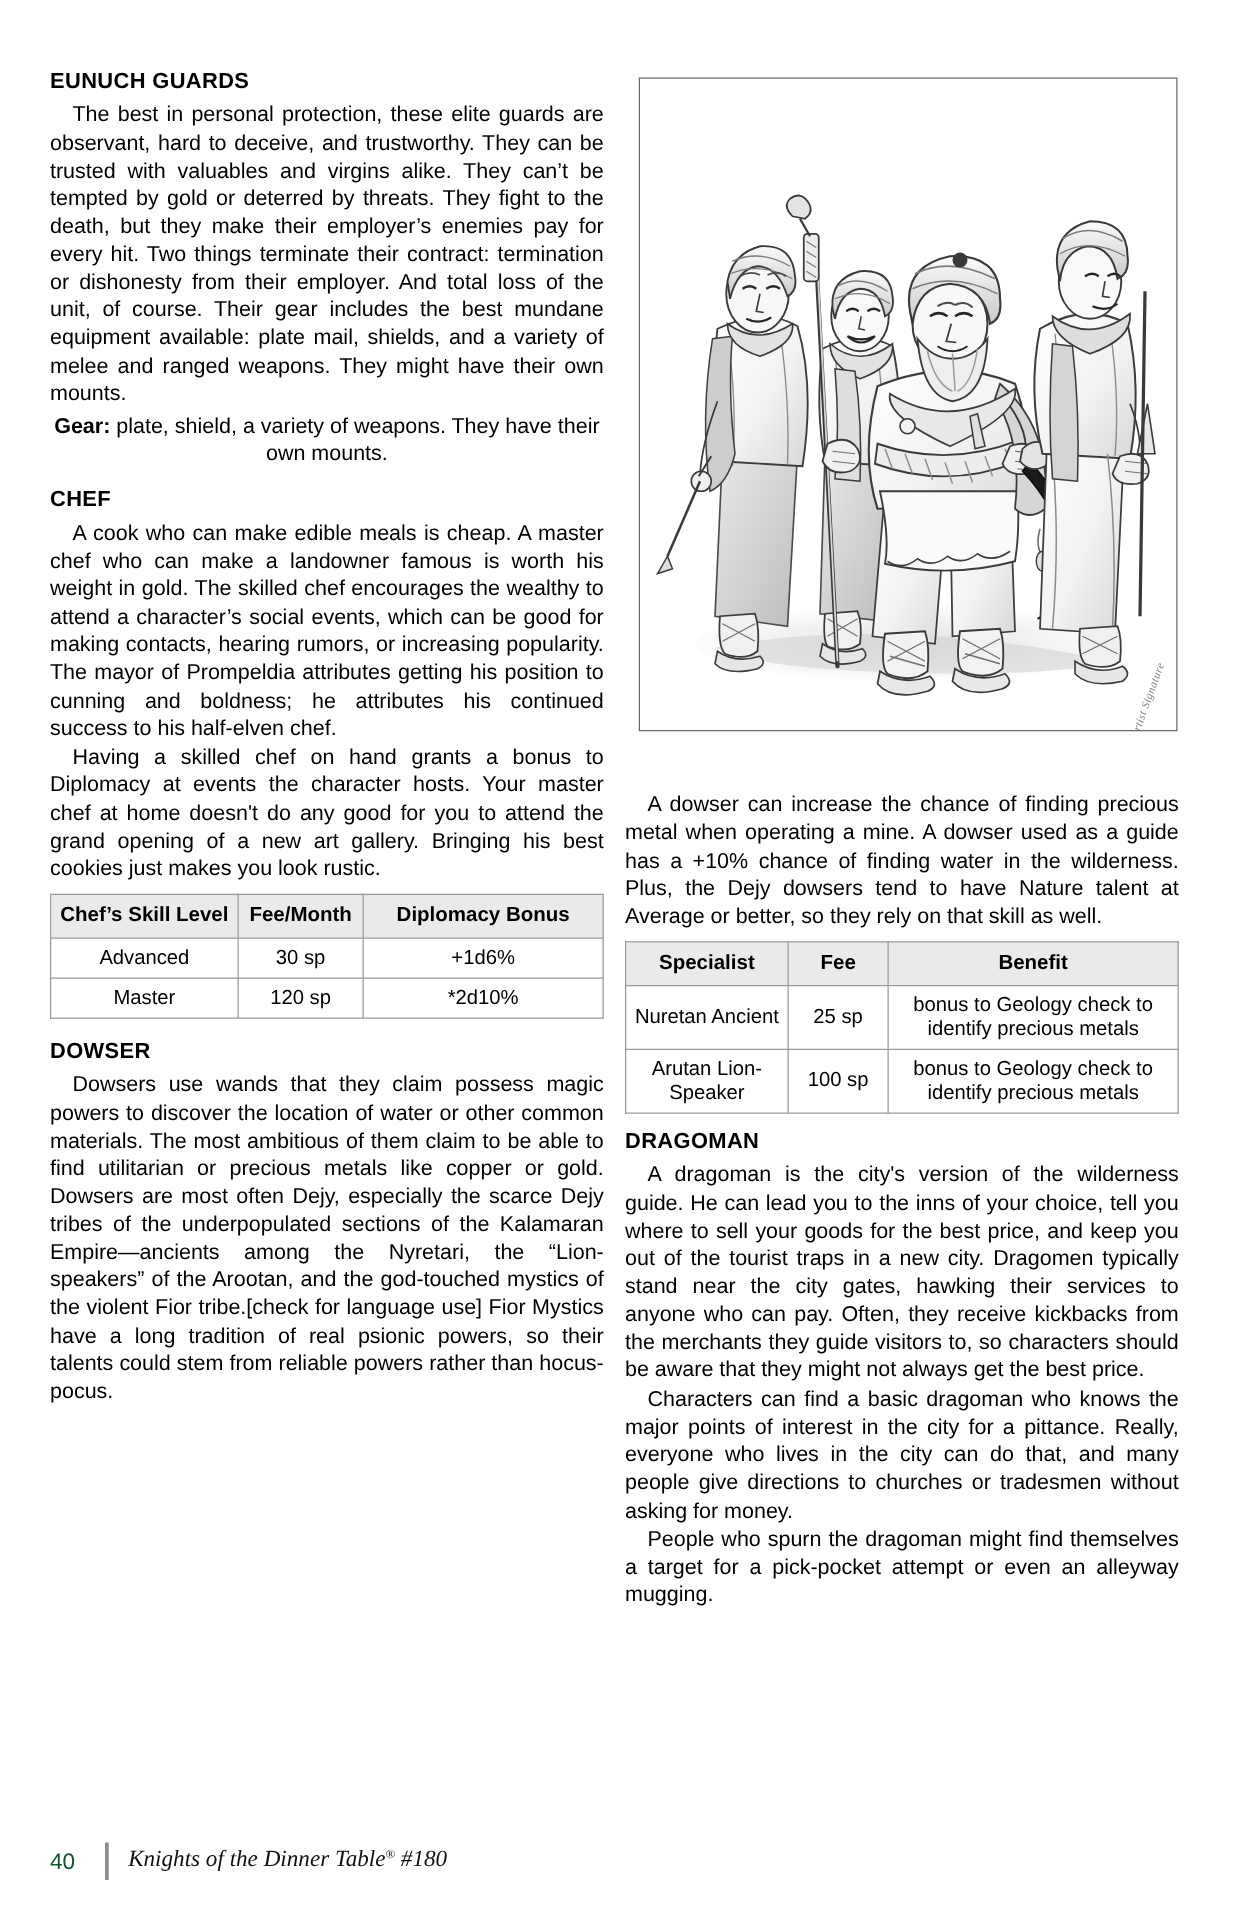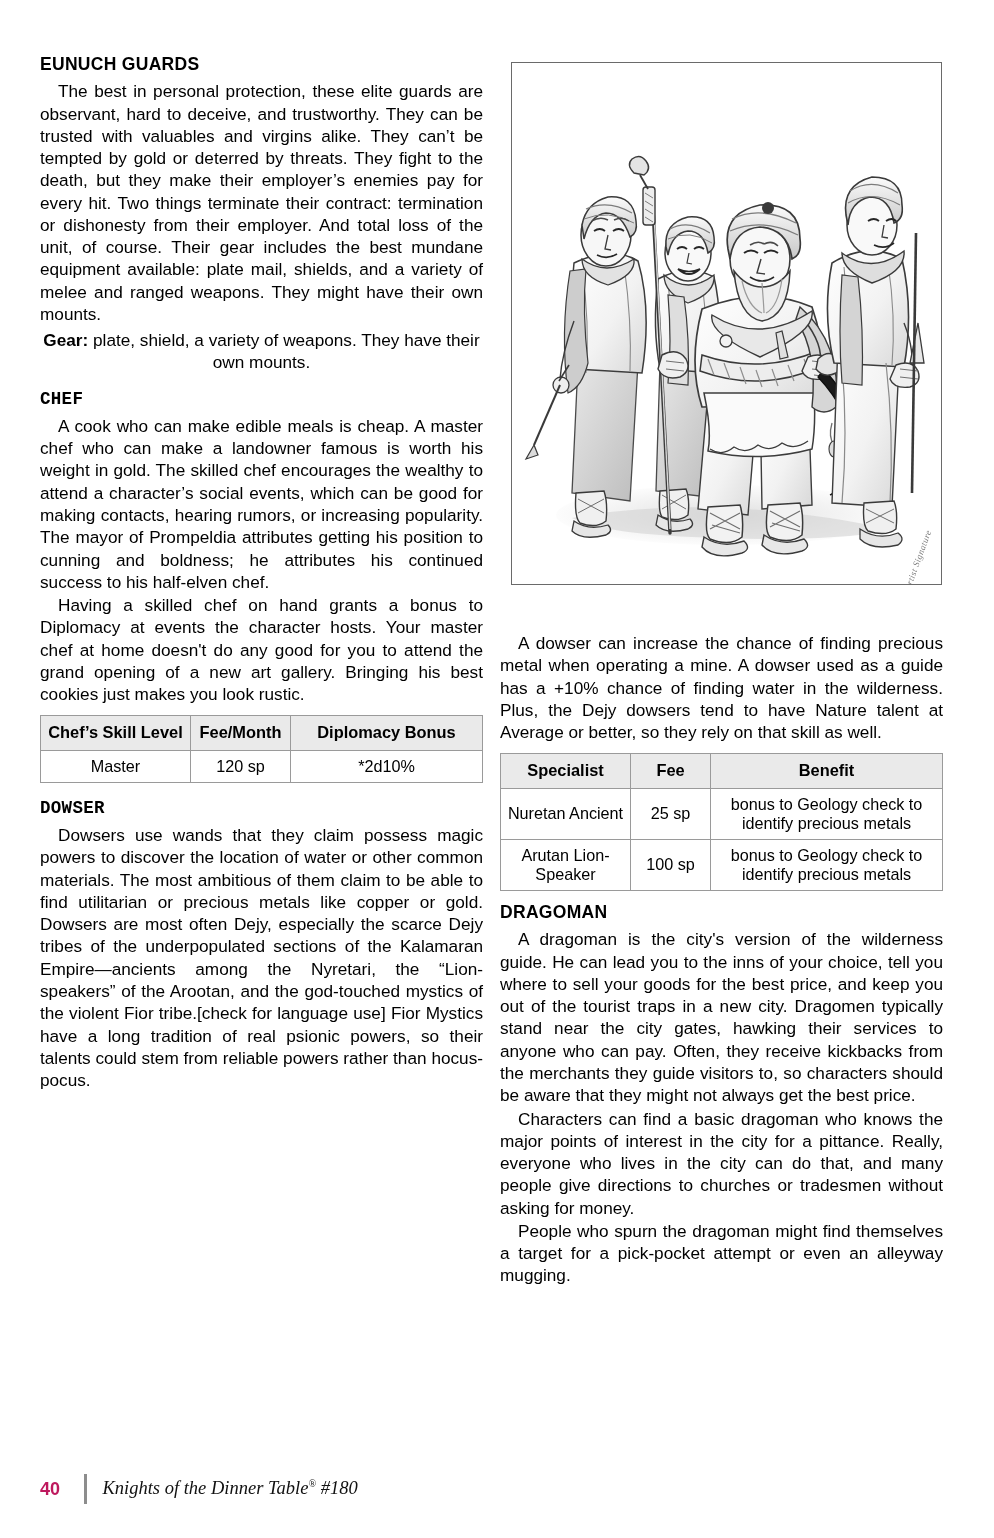--- a/index.html
+++ b/index.html
@@ -33,21 +33,21 @@
   .col-right { left: 500px; }
 
   
   .sec-head {
     font-size: 17.5px;
     font-weight: bold;
     letter-spacing: 0.3px;
     margin: 0 0 6px 0;
     line-height: 1.1;
   }
-  .sec-head.spaced { margin-top: 16px; font-family: Liberation Mono, monospace; }
+  .sec-head.spaced { margin-top: 16px; }
 
   
   p.body {
     font-size: 17.2px;
     line-height: 1.295;
     text-align: justify;
     text-justify: inter-word;
     margin: 0 0 1px 0;
     text-indent: 18px;
     hyphens: auto;
@@ -129,22 +129,22 @@
   .footer {
     position: absolute;
     left: 40px;
     bottom: 34px;
     display: flex;
     align-items: center;
     height: 30px;
   }
   .footer .pgnum {
     font-size: 18px;
-    font-weight: bold;
-    color: #be185d;
+    font-weight: normal;
+    color: #14532d;
     width: 44px;
   }
   .footer .rule {
     width: 2.5px;
     height: 30px;
     background: #8d8d8d;
     margin-right: 16px;
   }
   .footer .mag {
     font-family: "Liberation Serif", "DejaVu Serif", serif;
@@ -186,20 +186,25 @@
             <col class="chef-c3">
           </colgroup>
         <thead>
           <tr>
             <th>Chef’s Skill Level</th>
             <th>Fee/Month</th>
             <th>Diplomacy Bonus</th>
           </tr>
         </thead>
         <tbody>
+          <tr>
+            <td>Advanced</td>
+            <td>30 sp</td>
+            <td>+1d6%</td>
+          </tr>
           <tr>
             <td>Master</td>
             <td>120 sp</td>
             <td>*2d10%</td>
           </tr>
         </tbody>
       </table>
     </div>
 
     <h2 class="sec-head spaced">DOWSER</h2>

